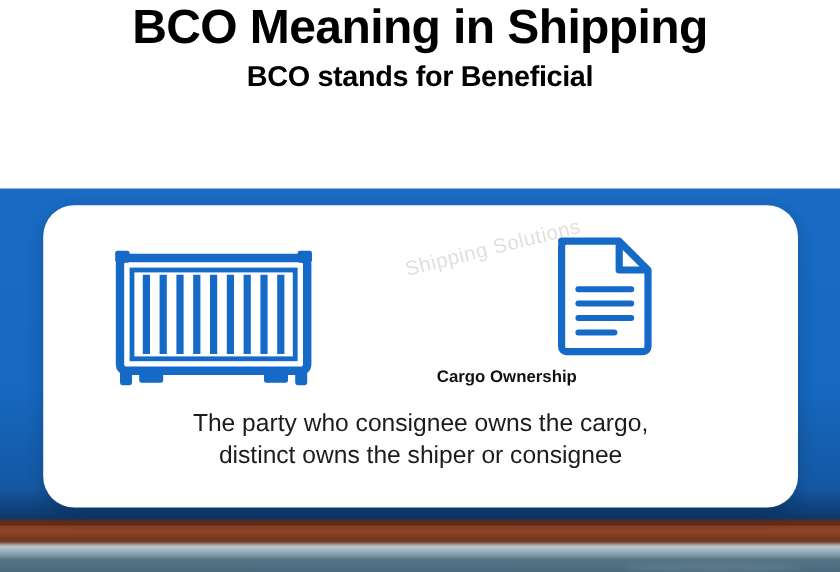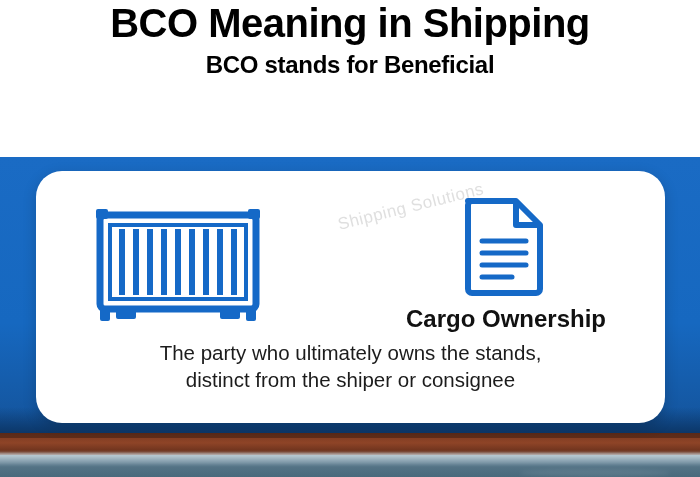--- a/index.html
+++ b/index.html
@@ -146,25 +146,25 @@
     left: 56px;
     top: 36px;
   }
   .icon-doc {
     position: absolute;
     left: 424px;
     top: 26px;
   }
   .cargo-label {
     position: absolute;
-    left: 340px;
+    left: 328px;
     top: 134px;
     width: 260px;
-    text-align: center;
-    font-size: 24px;
+    text-align: left;
+    font-size: 14px;
     font-weight: bold;
     color: #111111;
   }
   .desc {
     position: absolute;
     left: 24px;
     top: 168px;
     width: 581px;
     text-align: center;
     font-size: 20.5px;
@@ -230,18 +230,18 @@
           <line x1="22" y1="56" x2="66" y2="56"></line>
           <line x1="22" y1="68" x2="66" y2="68"></line>
           <line x1="22" y1="80" x2="52" y2="80"></line>
         </g>
       </svg>
     </div>
 
     <div class="cargo-label">Cargo Ownership</div>
 
     <div class="desc">
-      <div>The party who ultimately owns the stands,</div>
-      <div>distinct from the shiper or consignee</div>
+      <div>The party who consignee owns the cargo,</div>
+      <div>distinct owns the shiper or consignee</div>
     </div>
   </div>
 
 </div>
 
 </body></html>

